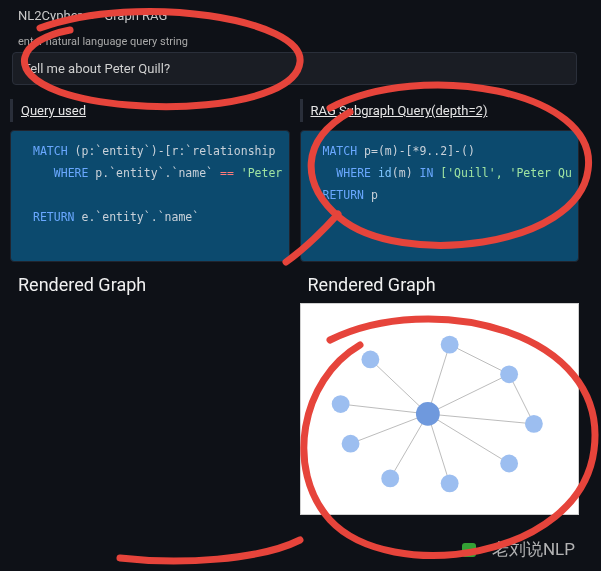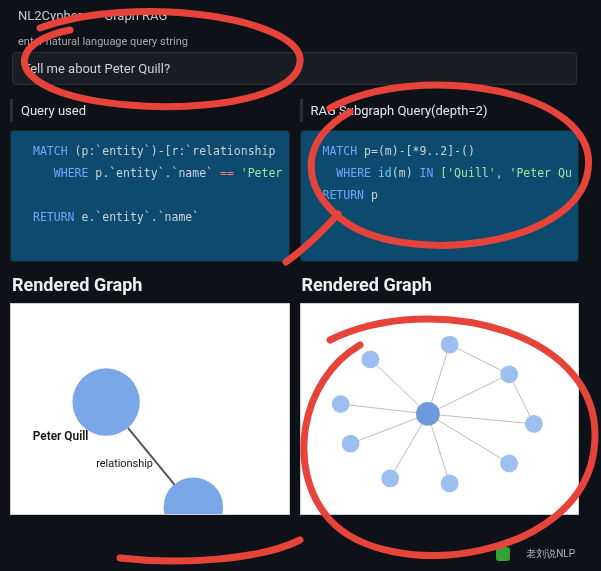--- a/index.html
+++ b/index.html
@@ -3,29 +3,29 @@
 <meta charset="utf-8">
 <style>
   html,body{margin:0;padding:0;background:#0e1117;color:#e6e6e6;font-family:-apple-system,BlinkMacSystemFont,"Segoe UI",Roboto,sans-serif;width:601px;height:571px;overflow:hidden;}
   .app{position:relative;width:601px;height:571px;box-sizing:border-box;padding:0 12px 0 0;}
   .topbar{padding:8px 10px 4px 18px;font-size:13px;color:#c9c9c9;}
   .topbar .arrow{display:inline-block;margin:0 6px;color:#888;}
   .label{font-size:11px;color:#a9a9a9;margin:8px 0 4px 18px;}
   .input-row{margin:0 12px 10px 12px;background:#1a1d24;border:1px solid #2a2f3a;border-radius:4px;padding:8px 10px;font-size:13px;color:#d0d0d0;}
   .cols{display:flex;gap:10px;padding:0 10px;}
   .col{flex:1;min-width:0;}
-  .section-title{font-size:13px;color:#e6e6e6;border-left:3px solid #2a2f3a;padding:4px 8px;margin:4px 0 8px 0;}
+  .section-title{font-size:13px;color:#e6e6e6;border-left:3px solid #2a2f3a;padding:4px 8px;margin:4px 0 8px 0;text-decoration:underline;}
   .code{background:#0c4a6e;border:1px solid #20242e;border-radius:4px;padding:10px 22px;font-family:ui-monospace,Consolas,Menlo,monospace;font-size:11.5px;line-height:1.9;white-space:pre;overflow:hidden;color:#c9d1d9;min-height:110px;}
   .kw{color:#6aa8ff;}
   .fn{color:#7fc6ff;margin-top:12px;}
   .str{color:#9fe3a1;}
   .op{color:#ff7a7a;}
-  .rendered-title{font-size:18px;font-weight:700;color:#f0f0f0;margin:12px 0 8px 2px;}
+  .rendered-title{font-size:18px;font-weight:400;color:#f0f0f0;margin:12px 0 8px 8px;}
   .canvas{background:#fff;border:1px solid #d0d0d0;height:210px;position:relative;overflow:hidden;}
-  .watermark{position:absolute;right:26px;bottom:10px;display:flex;align-items:center;gap:16px;font-size:10px;color:#d0d0d0;opacity:.85;}
+  .watermark{position:absolute;right:26px;bottom:10px;display:flex;align-items:center;gap:16px;font-size:17px;color:#d0d0d0;opacity:.85;}
   .watermark .logo{width:14px;height:14px;border-radius:3px;background:#3bbb3b;display:inline-block;}
   
   .anno{position:absolute;inset:0;pointer-events:none;}
 </style>
 </head>
 <body>
 
 <div class="app">
 
   <div class="topbar">
@@ -42,34 +42,20 @@
   <div class="cols">
 
     <div class="col">
       <div class="section-title">Query used</div>
       <div class="code"><span class="kw">MATCH</span><span> (p:`entity`)-[r:`relationship</span>
 <span>   </span><span class="kw">WHERE</span><span> p.`entity`.`name` </span><span class="op">==</span><span class="str"> 'Peter Q</span>
 <span></span>
 <span class="kw">RETURN</span><span> e.`entity`.`name`</span></div>
 
       <div class="rendered-title">Rendered Graph</div>
-      <div class="canvas">
-        <svg width="100%" height="100%" viewBox="0 0 280 210">
-          <defs>
-            <marker id="arrow" viewBox="0 0 10 10" refX="9" refY="5" markerWidth="6" markerHeight="6" orient="auto">
-              <path d="M0,0 L10,5 L0,10 z" fill="#555"></path>
-            </marker>
-          </defs>
-          <circle cx="96" cy="98" r="34" fill="#7aa7e8"></circle>
-          <line x1="118" y1="124" x2="172" y2="190" stroke="#555" stroke-width="2" marker-end="url(#arrow)"></line>
-          <circle cx="184" cy="204" r="30" fill="#7aa7e8"></circle>
-          <text x="22" y="136" font-size="12" font-weight="600" fill="#111">Peter Quill</text>
-          <text x="86" y="164" font-size="11" fill="#111">relationship</text>
-        </svg>
-      </div>
     </div>
 
     <div class="col">
       <div class="section-title">RAG Subgraph Query(depth=2)</div>
       <div class="code"><span class="kw">MATCH</span><span> p=(m)-[*9..2]-()</span>
 <span>  </span><span class="kw">WHERE</span><span> </span><span class="fn">id</span><span>(m) </span><span class="kw">IN</span><span class="str"> ['Quill', 'Peter Qu</span>
 <span class="kw">RETURN</span><span> p</span></div>
 
       <div class="rendered-title">Rendered Graph</div>
       <div class="canvas">

